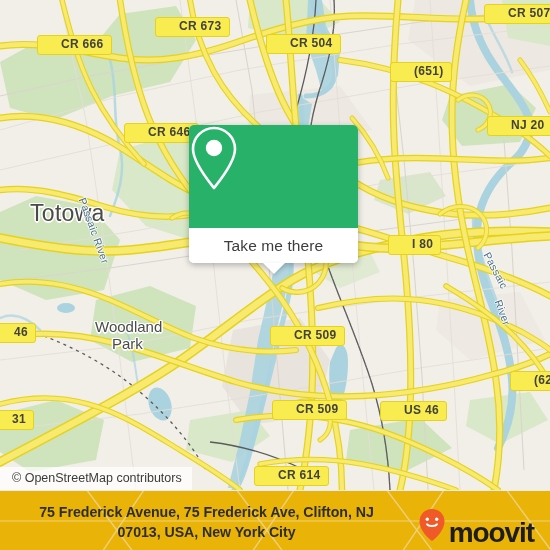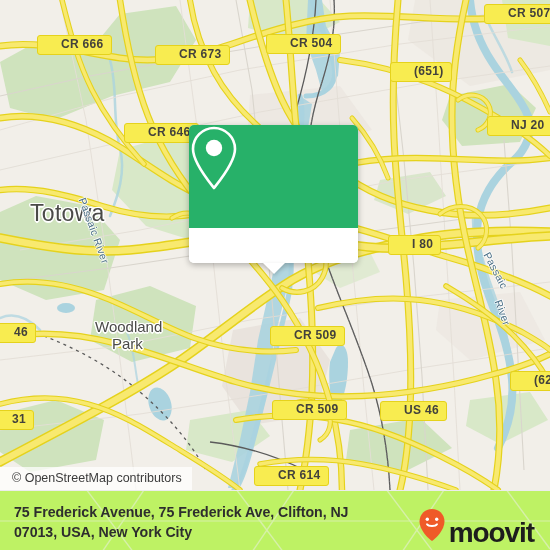--- a/index.html
+++ b/index.html
@@ -104,23 +104,24 @@
     width:0;height:0;
     border-left:11px solid transparent;
     border-right:11px solid transparent;
     border-top:11px solid #ffffff;
     filter:drop-shadow(0 2px 2px rgba(0,0,0,.2));
   }
 
   
   #bottombar{
     position:absolute;left:0;top:490px;width:550px;height:60px;
-    background:#bef264;
+    background:#eab308;
     border-top:1px solid #ececec;
     overflow:hidden;
+    text-align:center;
   }
   #bottombar-watermark{
     position:absolute;left:0;top:0;width:550px;height:60px;
     opacity:.5;pointer-events:none;
   }
   #address{
     position:absolute;left:14px;top:11px;width:385px;
     color:#2e2e2e;
     font-size:14.2px;
     line-height:20px;
@@ -304,21 +305,21 @@
 
     <div class="place town" style="left:30px;top:200px;">Totowa</div>
     <div class="place town2" style="left:95px;top:318px;">Woodland</div>
     <div class="place town2" style="left:112px;top:335px;">Park</div>
 
     <div class="river-label" style="left:88px;top:196px;transform:rotate(70deg);transform-origin:left top;">Passaic River</div>
     <div class="river-label" style="left:492px;top:250px;transform:rotate(62deg);transform-origin:left top;">Passaic</div>
     <div class="river-label" style="left:504px;top:298px;transform:rotate(70deg);transform-origin:left top;">River</div>
 
     <div class="shield" style="left:37px;top:35px;">CR 666</div>
-    <div class="shield" style="left:155px;top:17px;margin-top:28px;">CR 673</div>
+    <div class="shield" style="left:155px;top:17px;">CR 673</div>
     <div class="shield" style="left:266px;top:34px;">CR 504</div>
     <div class="shield" style="left:484px;top:4px;">CR 507</div>
     <div class="shield" style="left:390px;top:62px;">(651)</div>
     <div class="shield" style="left:124px;top:123px;">CR 646</div>
     <div class="shield" style="left:487px;top:116px;">NJ 20</div>
     <div class="shield" style="left:388px;top:235px;">I 80</div>
     <div class="shield" style="left:-10px;top:323px;">46</div>
     <div class="shield" style="left:270px;top:326px;">CR 509</div>
     <div class="shield" style="left:510px;top:371px;">(625)</div>
     <div class="shield" style="left:-12px;top:410px;">31</div>
@@ -331,20 +332,21 @@
     <div id="card">
       <div id="card-body">
         <span>
           <svg width="50" height="66" viewBox="0 0 50 66" aria-hidden="true">
             <path d="M25 3 C13.4 3 4 12.4 4 24 C4 37.5 19.5 56 25 63 C30.5 56 46 37.5 46 24 C46 12.4 36.6 3 25 3 Z" fill="none" stroke="#ffffff" stroke-width="2.6" stroke-linejoin="round"></path>
             <circle cx="25" cy="23" r="8.2" fill="#ffffff"></circle>
           </svg>
         </span>
       </div>
       <div id="card-footer">
+        <span id="card-footer-label">Take me there</span>
         <span id="card-tail"></span>
       </div>
     </div>
 
   </div>
 
   <div id="bottombar">
 
     <svg id="bottombar-watermark" viewBox="0 0 550 60">
       <g fill="none" stroke="#eeeeee" stroke-width="1.4">

